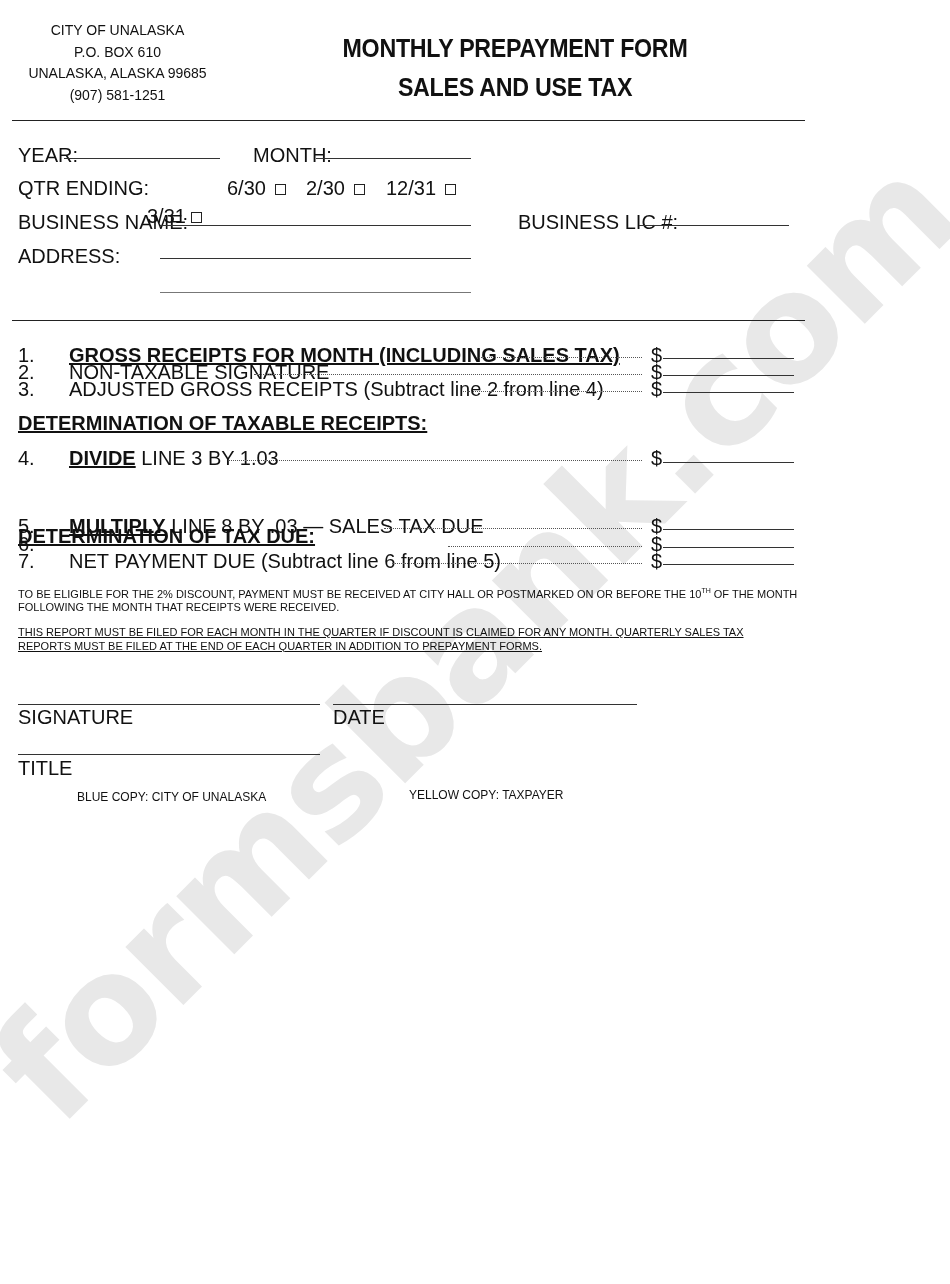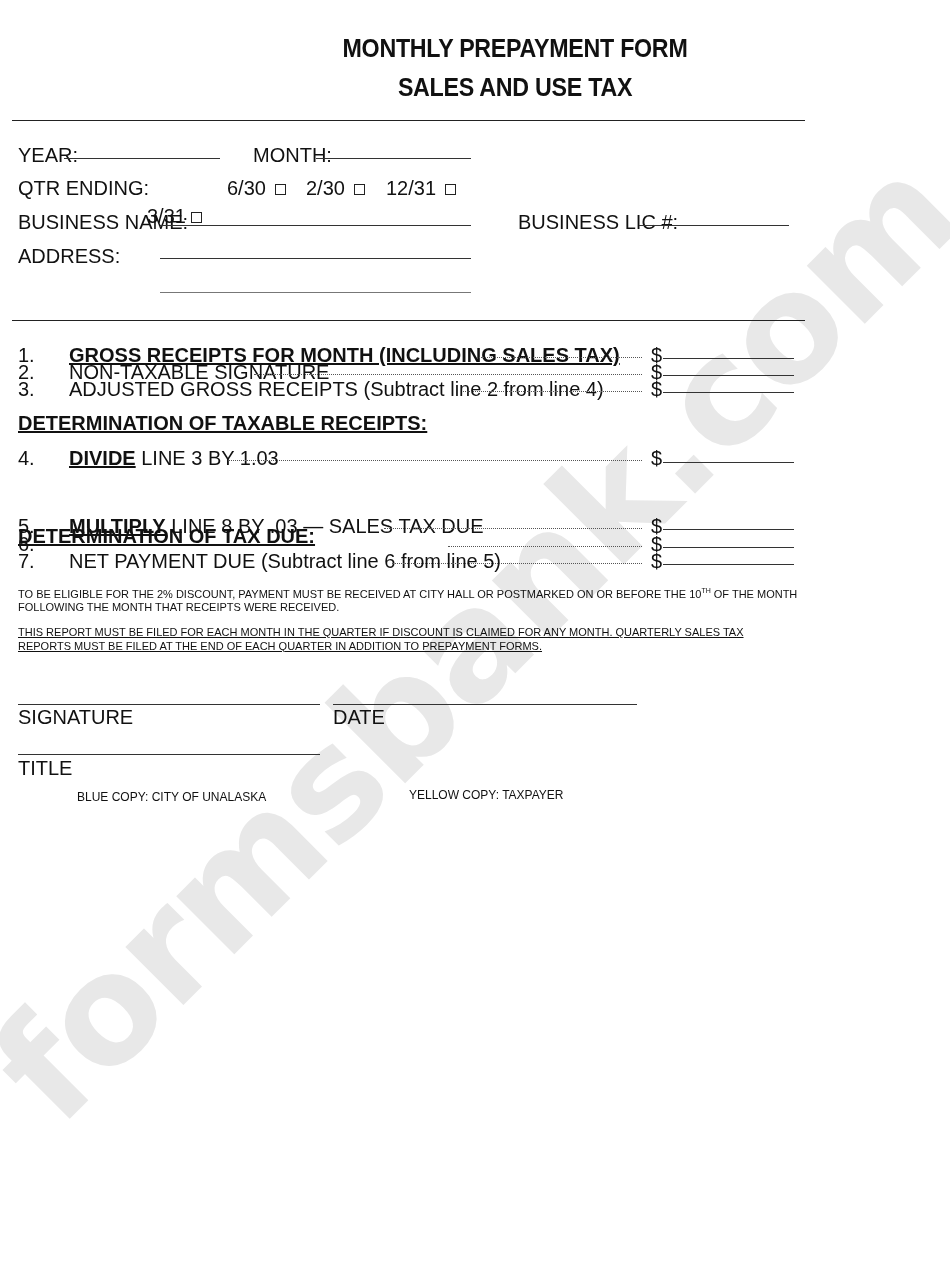--- a/index.html
+++ b/index.html
@@ -35,20 +35,26 @@
     .copy { font-size: 12px; text-align: right; }
     input.field { border: none; background: transparent; outline: none; padding: 0; position: absolute; height: 16px; font-size: 13px; font-family: "Liberation Sans", sans-serif; }
   </style>
 </head>
 <body>
 
 <div class="watermark">formsbank.com</div>
 
 <div class="layer">
 
+  <div class="abs addr">
+    <div>CITY OF UNALASKA</div>
+    <div>P.O. BOX 610</div>
+    <div>UNALASKA, ALASKA 99685</div>
+    <div>(907) 581-1251</div>
+  </div>
   <div class="abs title" style="top:34px;">MONTHLY PREPAYMENT FORM</div>
   <div class="abs title" style="top:73px;">SALES AND USE TAX</div>
   <div class="hrule" style="left:12px; top:120px; width:793px;"></div>
 
   <div class="abs lbl" style="left:18px; top:144px;">YEAR:</div>
   <input class="field" style="left: 64px; top: 142px; width: 156px;" value="">
   <div class="line" style="left:64px; top:158px; width:156px;"></div>
 
   <div class="abs lbl" style="left:253px; top:144px;">MONTH:</div>
   <input class="field" style="left: 316px; top: 142px; width: 155px;" value="">

